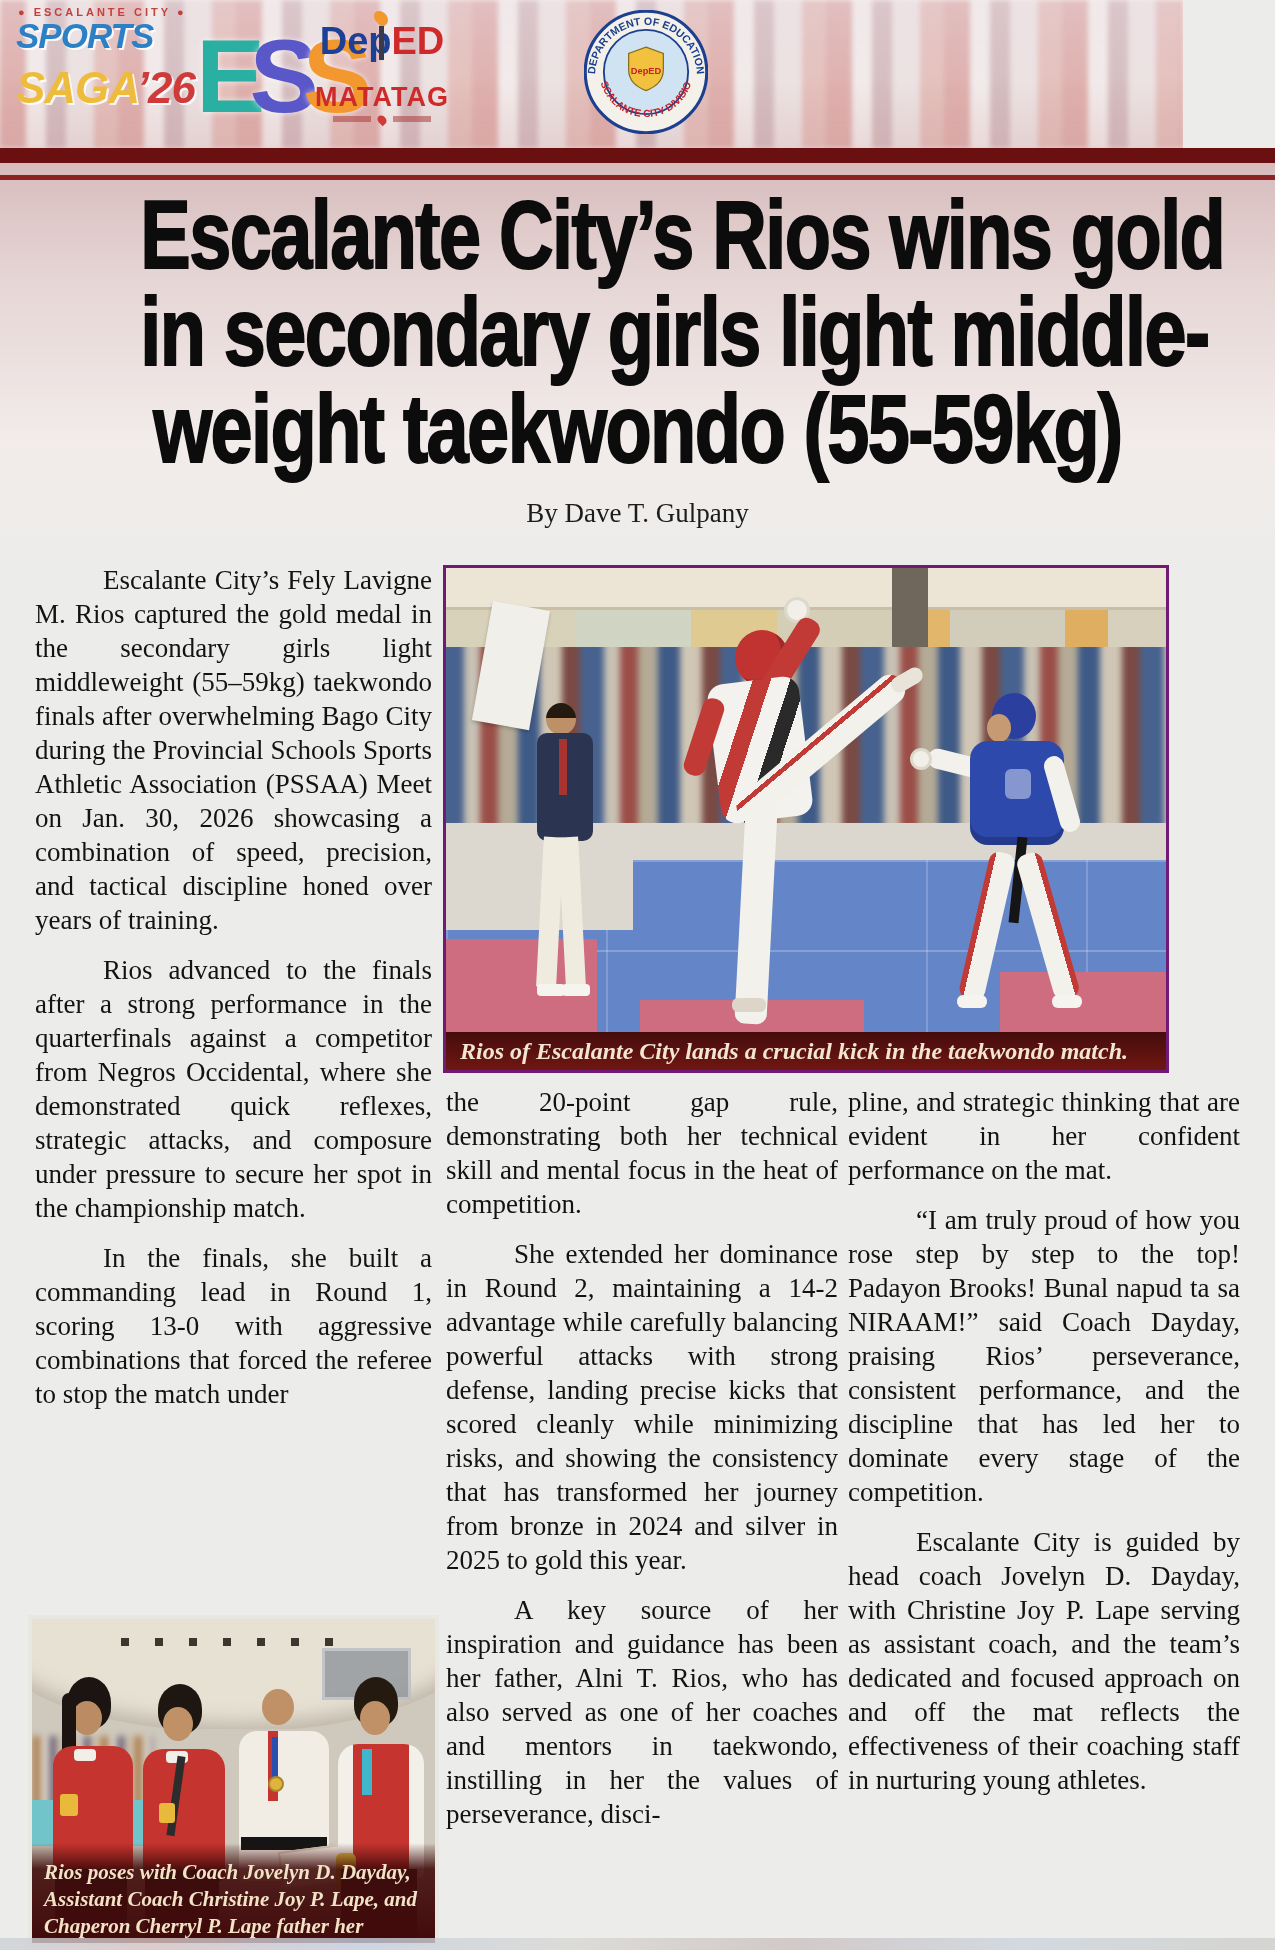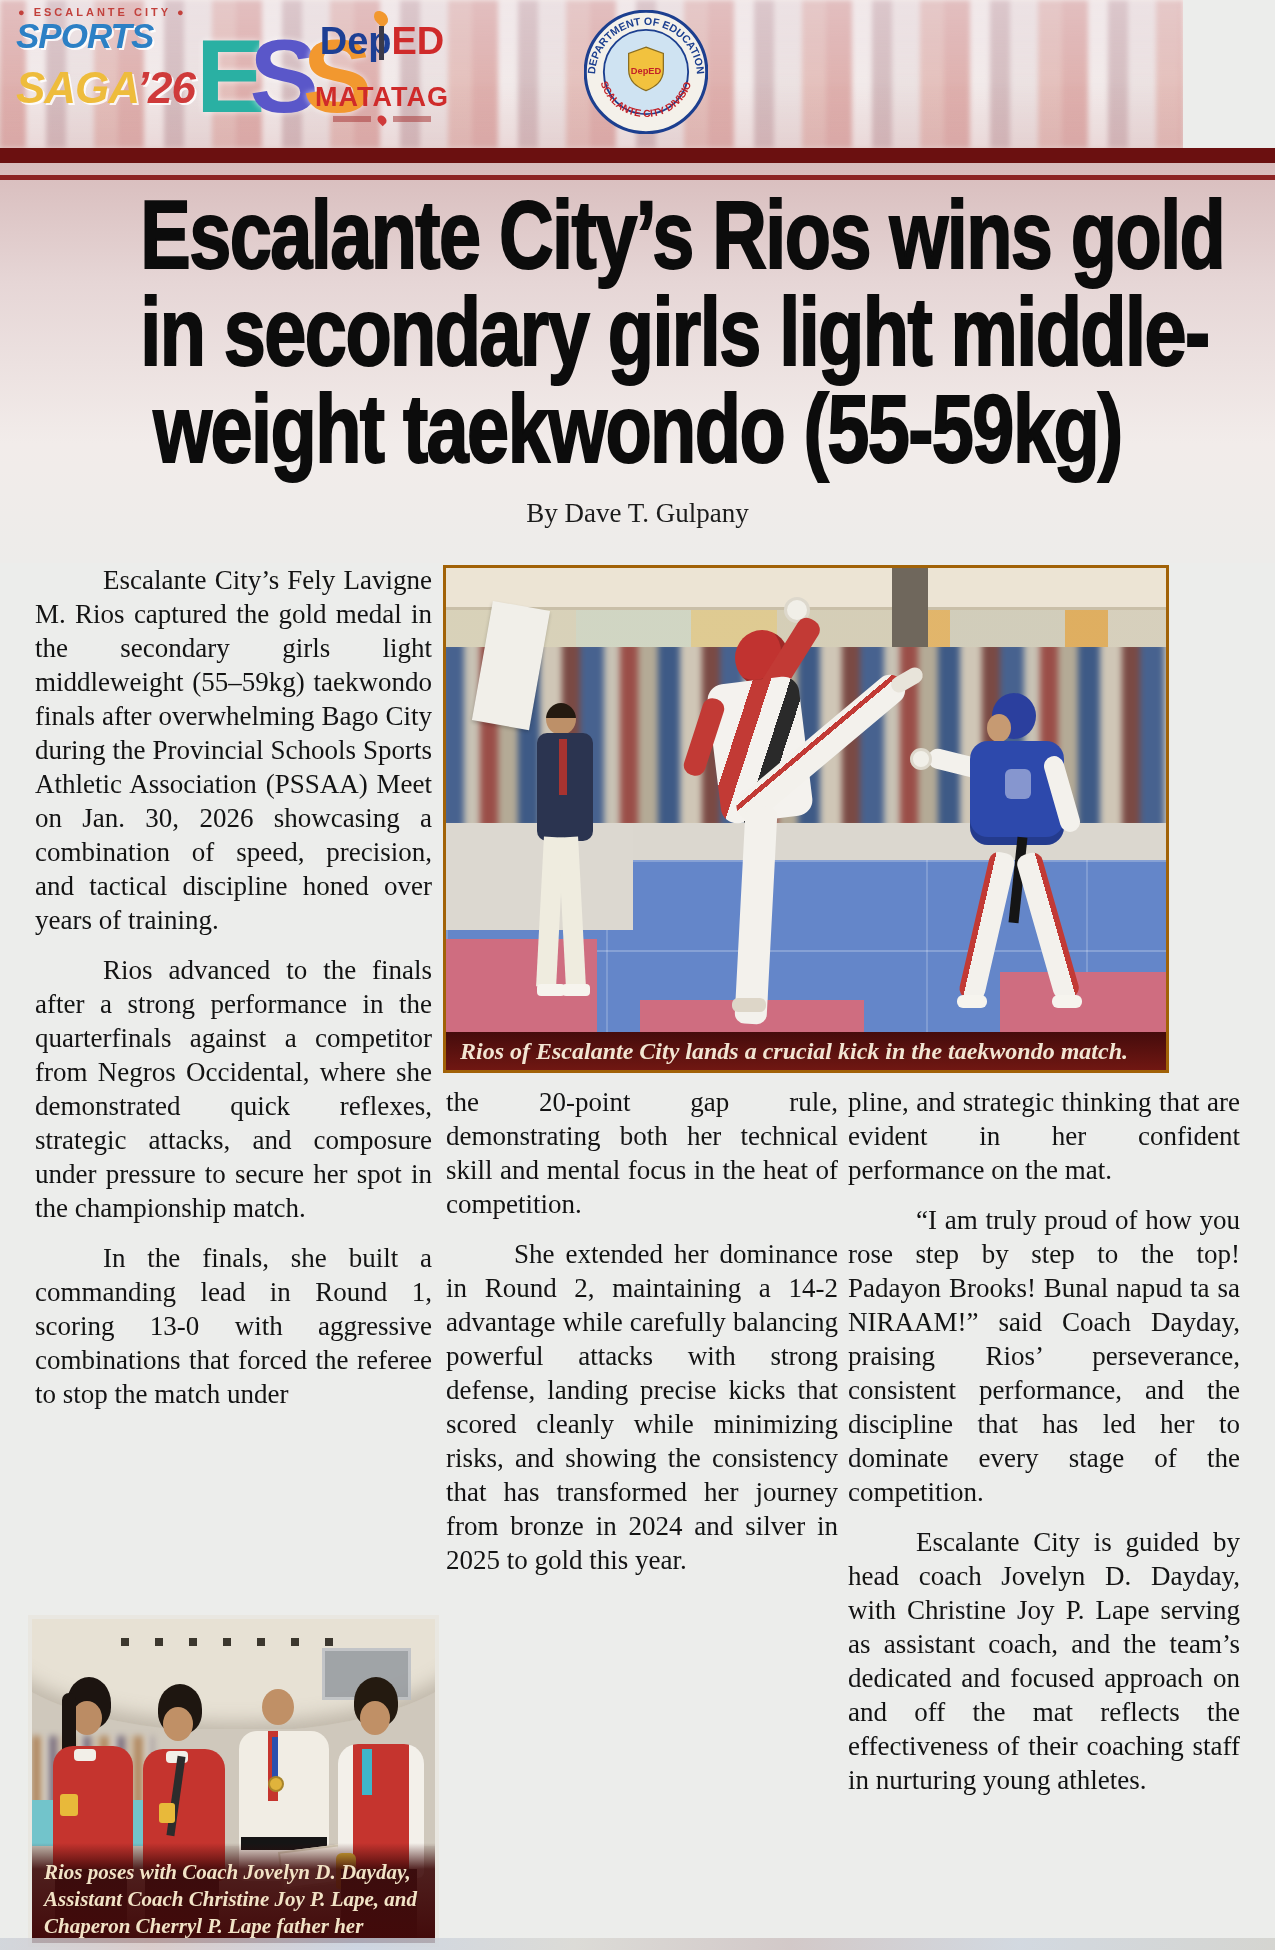--- a/index.html
+++ b/index.html
@@ -64,21 +64,21 @@
   
   .col { font-size: 27px; line-height: 34px; color: #131313; text-align: justify; }
   .col p { text-indent: 68px; margin-bottom: 16px; }
   .col p.no-indent { text-indent: 0; }
   .col1 { left: 35px; top: 563px; width: 397px; }
   .col2 { left: 446px; top: 1085px; width: 392px; }
   .col3 { left: 848px; top: 1085px; width: 392px; }
 
   
   .photo-main { left: 443px; top: 565px; width: 726px; height: 508px;
-    border: 3px solid #a16207; background: #dcd8d0; overflow: hidden; }
+    border: 3px solid #701a75; background: #dcd8d0; overflow: hidden; }
   .scene { position: absolute; left: 0; top: 0; right: 0; bottom: 38px; overflow: hidden; background: #d9d4ca; }
   .caption-band { position: absolute; left: 0; right: 0; bottom: 0; height: 38px;
     background: linear-gradient(180deg, #450c0c, #701712); color: #f2e5d2;
     font-style: italic; font-weight: bold; font-size: 24px; line-height: 38px; padding-left: 14px; }
   .photo-sec { left: 28px; top: 1615px; width: 411px; height: 332px;
     border: 4px solid #e9e7e1; background: #cfc8bc; overflow: hidden; }
   .scene2 { position: absolute; inset: 0; overflow: hidden; }
   .caption-band2 { position: absolute; left: 0; right: 0; bottom: 0; height: 100px;
     background: linear-gradient(180deg, rgba(62,9,9,0) 0%, rgba(62,9,9,.88) 26%, #420a0a 100%);
     color: #f2e3c6; font-style: italic; font-weight: bold; font-size: 21px; line-height: 27px;
@@ -225,20 +225,21 @@
         <div class="abs" style="left:30%;top:92%;width:30px;height:13px;background:#f6f4ee;border-radius:6px;"></div>
         <div class="abs" style="left:74%;top:92%;width:30px;height:13px;background:#f6f4ee;border-radius:6px;"></div>
       </div>
     </div>
     <div class="caption-band">Rios of Escalante City lands a crucial kick in the taekwondo match.</div>
   </div>
 
   <div class="abs col col2">
     <p class="no-indent">the 20-point gap rule, demonstrating both her technical skill and mental focus in the heat of competition.</p>
     <p>She extended her dominance in Round 2, maintaining a 14-2 advantage while carefully balancing powerful attacks with strong defense, landing precise kicks that scored cleanly while minimizing risks, and showing the consistency that has transformed her journey from bronze in 2024 and silver in 2025 to gold this year.</p>
+    <p>A key source of her inspiration and guidance has been her father, Alni T. Rios, who has also  served as one of her coaches and mentors in taekwondo, instilling in her the values of perseverance, disci-</p>
   </div>
   <div class="abs col col3">
     <p class="no-indent">pline, and strategic thinking that are evident in her confident performance on the mat.</p>
     <p>“I am truly proud of how you rose step by step to the top! Padayon Brooks! Bunal napud ta sa NIRAAM!” said Coach Dayday, praising Rios’ perseverance, consistent performance, and the discipline that has led her to dominate every stage of the competition.</p>
     <p>Escalante City is guided by head coach Jovelyn D. Dayday, with Christine Joy P. Lape serving as assistant coach, and the team’s dedicated and focused approach on and off the mat reflects the effectiveness of their coaching staff in nurturing young athletes.</p>
   </div>
 
   <div class="abs photo-sec">
     <div class="scene2">
       <div class="abs" style="left:-10%;top:-20%;width:120%;height:55%;border-radius:50%;background:#e7e1d4;box-shadow:inset 0 -10px 18px rgba(120,110,95,.35);"></div>

